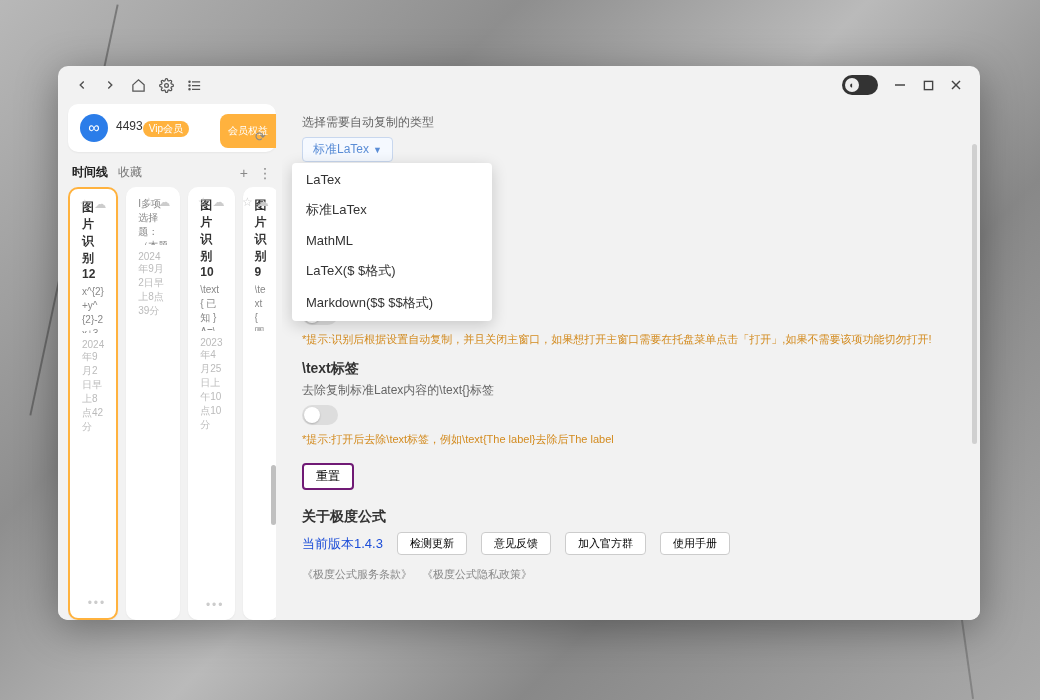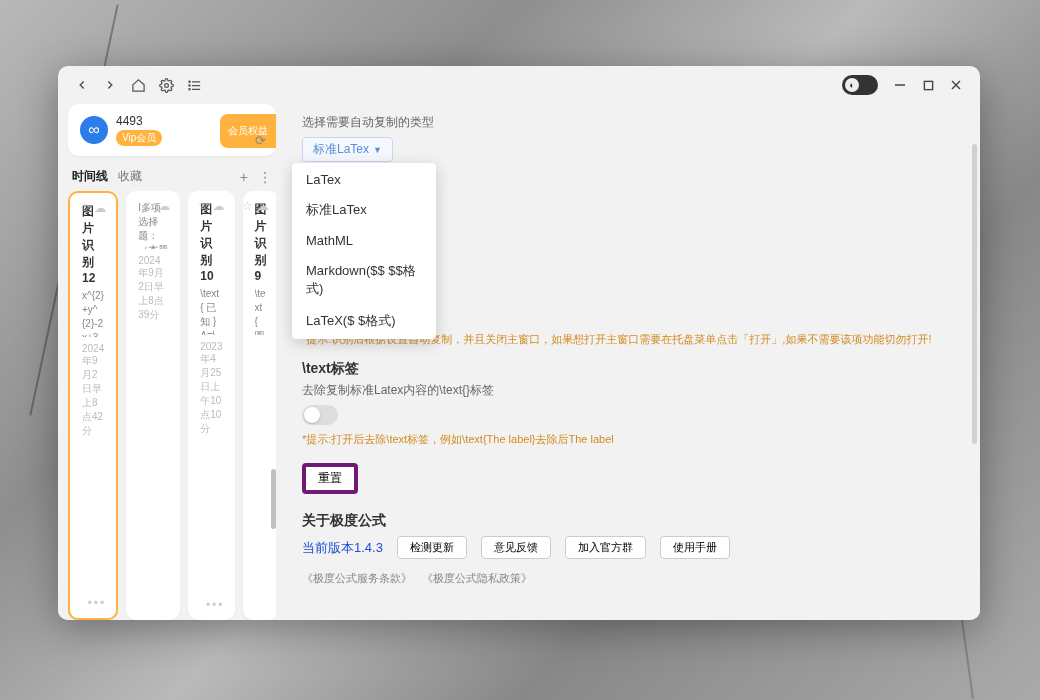--- a/index.html
+++ b/index.html
@@ -15,21 +15,21 @@
 .titlebar .spacer { flex: 1; }
 .moon-badge { width: 36px; height: 20px; background: #333; border-radius: 10px; margin-right: 8px; display: flex; align-items: center; justify-content: flex-start; padding-left: 3px; }
 .moon-badge .dot { width: 14px; height: 14px; border-radius: 50%; background: #eee; display:flex; align-items:center; justify-content:center; font-size:9px; color:#333;}
 
 .body-area { flex: 1; display: flex; overflow: hidden; position: relative; }
 
 .sidebar { width: 224px; display: flex; flex-direction: column; background: #f2f2f2; padding: 0 6px 0 10px; overflow: hidden; }
 .profile-card { background: #fff; border-radius: 10px; padding: 10px 12px; position: relative; margin-bottom: 8px; box-shadow: 0 1px 2px rgba(0,0,0,0.05);}
 .profile-row { display: flex; align-items: center; gap: 8px; }
 .avatar { width: 28px; height: 28px; border-radius: 50%; background: #2b7de9; display: flex; align-items: center; justify-content: center; color: #fff; font-size: 16px; }
-.profile-info { display: flex; flex-direction: column; }
+.profile-info { display: flex; flex-direction: row; }
 .uid { font-size: 12px; color: #333; font-weight: 500; }
 .vip-badge { display: inline-block; background: #ffb23e; color: #fff; font-size: 10px; padding: 1px 6px; border-radius: 8px; margin-top: 2px; width: fit-content; }
 .rights-badge { position: absolute; top: 10px; right: 0; background: #ffb23e; color: #fff; font-size: 10px; padding: 10px 8px; border-top-left-radius: 8px; border-bottom-left-radius: 8px; }
 .refresh-ic { position: absolute; bottom: 8px; right: 10px; color: #888; font-size: 13px; cursor: pointer; }
 
 .tabs-row { display: flex; align-items: flex-end; padding: 4px 4px 6px; gap: 10px; }
 .tab { font-size: 12px; color: #777; cursor: pointer; }
 .tab.active { color: #222; font-weight: 600; }
 .tabs-row .spacer { flex: 1; }
 .mini-ic { color: #888; font-size: 14px; cursor: pointer; }
@@ -43,30 +43,30 @@
 .hcard .date { font-size: 10px; color: #bbb; }
 .hcard .actions { position: absolute; top: 8px; right: 10px; display: flex; gap: 4px; color: #ccc; font-size: 12px; }
 .hcard .dots { position: absolute; bottom: 8px; right: 10px; color: #ccc; font-size: 12px; letter-spacing: 2px;}
 
 .content { flex: 1; background: #f2f2f2; overflow-y: auto; padding: 10px 20px 20px; position: relative;}
 .sec-title { font-size: 14px; font-weight: 700; color: #333; margin-top: 0; margin-bottom: 4px; }
 .sec-sub { font-size: 12px; color: #666; margin-bottom: 6px; }
 .dd-trigger { display: inline-flex; align-items: center; border: 1px solid #c8d7ee; background: #f5f9ff; color: #5a8dd6; font-size: 12px; padding: 3px 10px; border-radius: 4px; cursor: pointer; gap: 4px;}
 .dd-trigger .caret { font-size: 9px; }
 .dd-wrap { position: relative; display: inline-block; }
-.dd-menu { position: absolute; top: 26px; left: -10px; width: 144px; background: #fff; border-radius: 4px; box-shadow: 0 4px 16px rgba(0,0,0,0.18); z-index: 100; padding: 2px 0; }
+.dd-menu { position: absolute; top: 26px; left: -10px; width: 200px; background: #fff; border-radius: 4px; box-shadow: 0 4px 16px rgba(0,0,0,0.18); z-index: 100; padding: 2px 0; }
 .dd-item { font-size: 13px; color: #333; padding: 7px 14px; cursor: pointer; }
 
 .hint-partial { font-size: 12px; color: #333; margin-top: 120px; }
 .toggle { width: 36px; height: 20px; background: #ddd; border-radius: 10px; position: relative; cursor: pointer; margin: 6px 0;}
 .toggle::after { content: ""; position: absolute; left: 2px; top: 2px; width: 16px; height: 16px; background: #fff; border-radius: 50%; box-shadow: 0 1px 2px rgba(0,0,0,0.2);}
 .tip { font-size: 11px; color: #d38b1f; margin: 4px 0 12px; line-height: 1.5;}
 
 .sec2 { margin-top: 8px; }
-.reset-btn { display: inline-block; border: 4px solid #701a75; background: #fff; font-size: 12px; padding: 3px 12px; border-radius: 4px; cursor: pointer; margin: 4px 0 10px;}
+.reset-btn { display: inline-block; border: 2px solid #701a75; background: #fff; font-size: 12px; padding: 3px 12px; border-radius: 4px; cursor: pointer; margin: 4px 0 10px;}
 .about-row { display: flex; align-items: center; gap: 14px; margin-top: 6px;}
 .about-ver { font-size: 13px; color: #1d4ed8; }
 .about-btn { border: 1px solid #ccc; background: #fff; font-size: 11px; padding: 3px 12px; border-radius: 4px; cursor: pointer; text-align: center;}
 .links { font-size: 11px; color: #888; margin-top: 12px; display: flex; gap: 10px;}
 
 .scrollbar-v { position: absolute; right: 3px; top: 40px; width: 5px; height: 300px; background: #d0d0d0; border-radius: 3px; }
 .sb2 { position: absolute; right: 0; top: 278px; width: 5px; height: 60px; background: #c0c0c0; border-radius: 3px; }
 </style>
 </head>
 <body>
@@ -204,22 +204,22 @@
 
       <div class="dd-wrap">
         <div class="dd-trigger">
           <span>标准LaTex</span>
           <span class="caret">▼</span>
         </div>
         <div class="dd-menu">
           <div class="dd-item">LaTex</div>
           <div class="dd-item">标准LaTex</div>
           <div class="dd-item">MathML</div>
+          <div class="dd-item">LaTeX($ $格式)</div>
           <div class="dd-item">Markdown($$ $$格式)</div>
-          <div class="dd-item">LaTeX($ $格式)</div>
         </div>
       </div>
 
       <div class="hint-partial"><span style="color:#d38b1f">版</span>&nbsp;&nbsp;<span>自动关闭主窗口</span></div>
       <div class="toggle"></div>
       <div class="tip">*提示:识别后根据设置自动复制，并且关闭主窗口，如果想打开主窗口需要在托盘菜单点击「打开」,如果不需要该项功能切勿打开!</div>
 
       <div class="sec-title sec2">\text标签</div>
       <div class="sec-sub">去除复制标准Latex内容的\text{}标签</div>
       <div class="toggle"></div>

